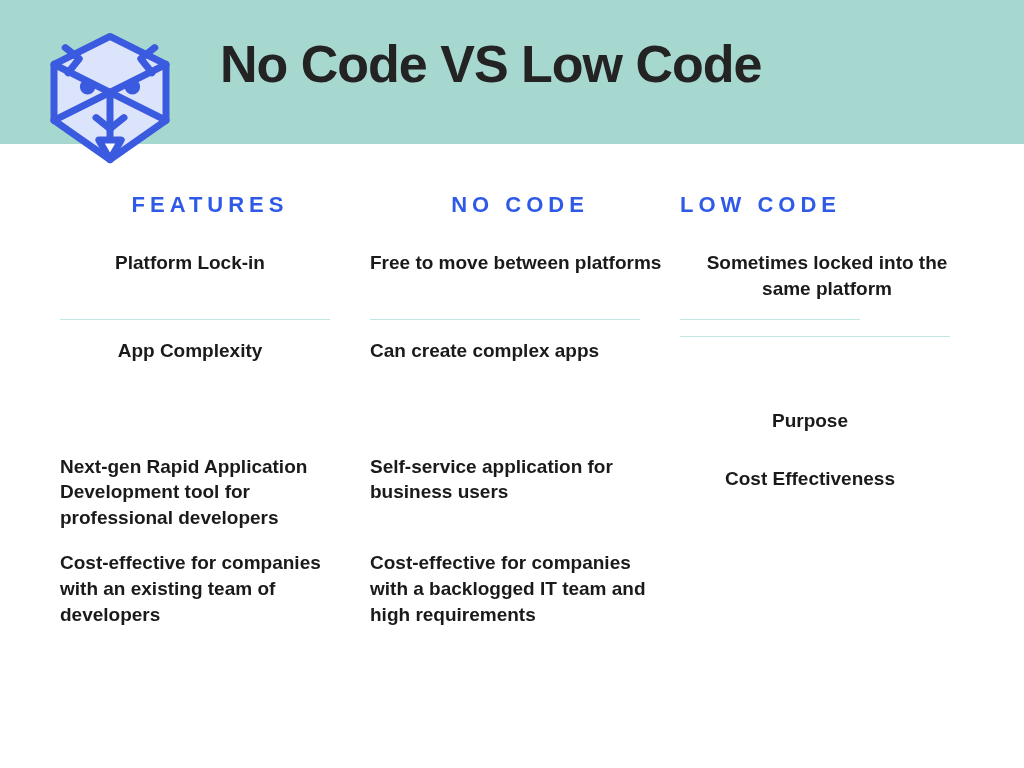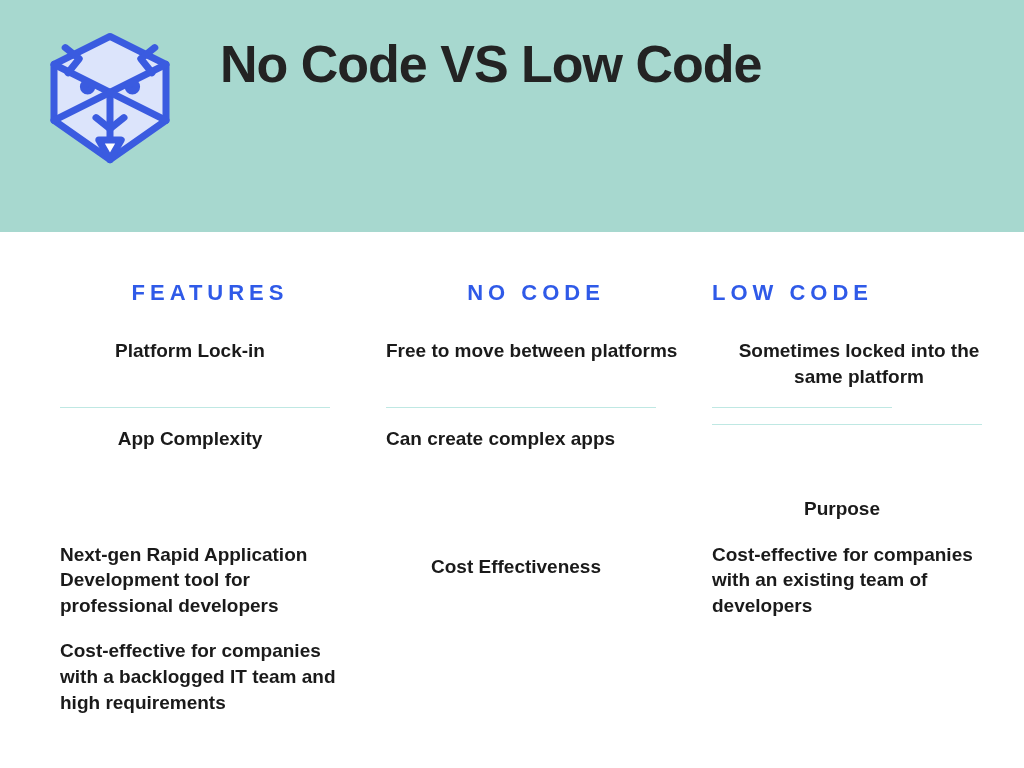--- a/index.html
+++ b/index.html
@@ -3,21 +3,21 @@
 <meta charset="utf-8">
 <style>
   * { margin:0; padding:0; box-sizing:border-box; }
   body {
     width:1024px; height:768px; overflow:hidden;
     font-family:"Helvetica Neue", Arial, sans-serif;
     background:#ffffff; color:#1a1a1a;
   }
   .header {
     background:#a7d8cf;
-    height:232px;
+    height:144px;
     padding:28px 40px 0 40px;
     display:flex;
     align-items:flex-start;
     gap:40px;
   }
   .logo {
     width:140px; height:140px;
     flex:0 0 auto;
   }
   .title-block { flex:1; padding-top:6px; }
@@ -33,21 +33,21 @@
     font-weight:700;
     color:#232323;
     letter-spacing:10px;
   }
   .table-wrap {
     padding:40px 30px 0 60px;
   }
   .table {
     display:grid;
     grid-template-columns: 300px 300px 300px;
-    column-gap:26px;
+    column-gap:10px;
   }
   .col-head {
     font-size:22px;
     font-weight:800;
     color:#2f5ae8;
     letter-spacing:5px;
     padding:8px 0 22px 0;
   }
   .col-head.center { text-align:center; }
   .cell {
@@ -123,18 +123,19 @@
     <div class="cell">Can create complex apps</div>
 
     <div>
         <div class="sep"></div>
       </div>
     <div class="row-spacer"></div>
     <div class="row-spacer"></div>
 
     <div class="cell feat" style="padding-top:34px">Purpose</div>
     <div class="cell">Next-gen Rapid Application Development tool for professional developers</div>
+    <div class="cell">Self-service application for business users</div>
 
     <div class="cell feat" style="padding-top:22px">Cost Effectiveness</div>
     <div class="cell">Cost-effective for companies with an existing team of developers</div>
     <div class="cell">Cost-effective for companies with a backlogged IT team and high requirements</div>
   </div>
 </div>
 
 </body></html>

